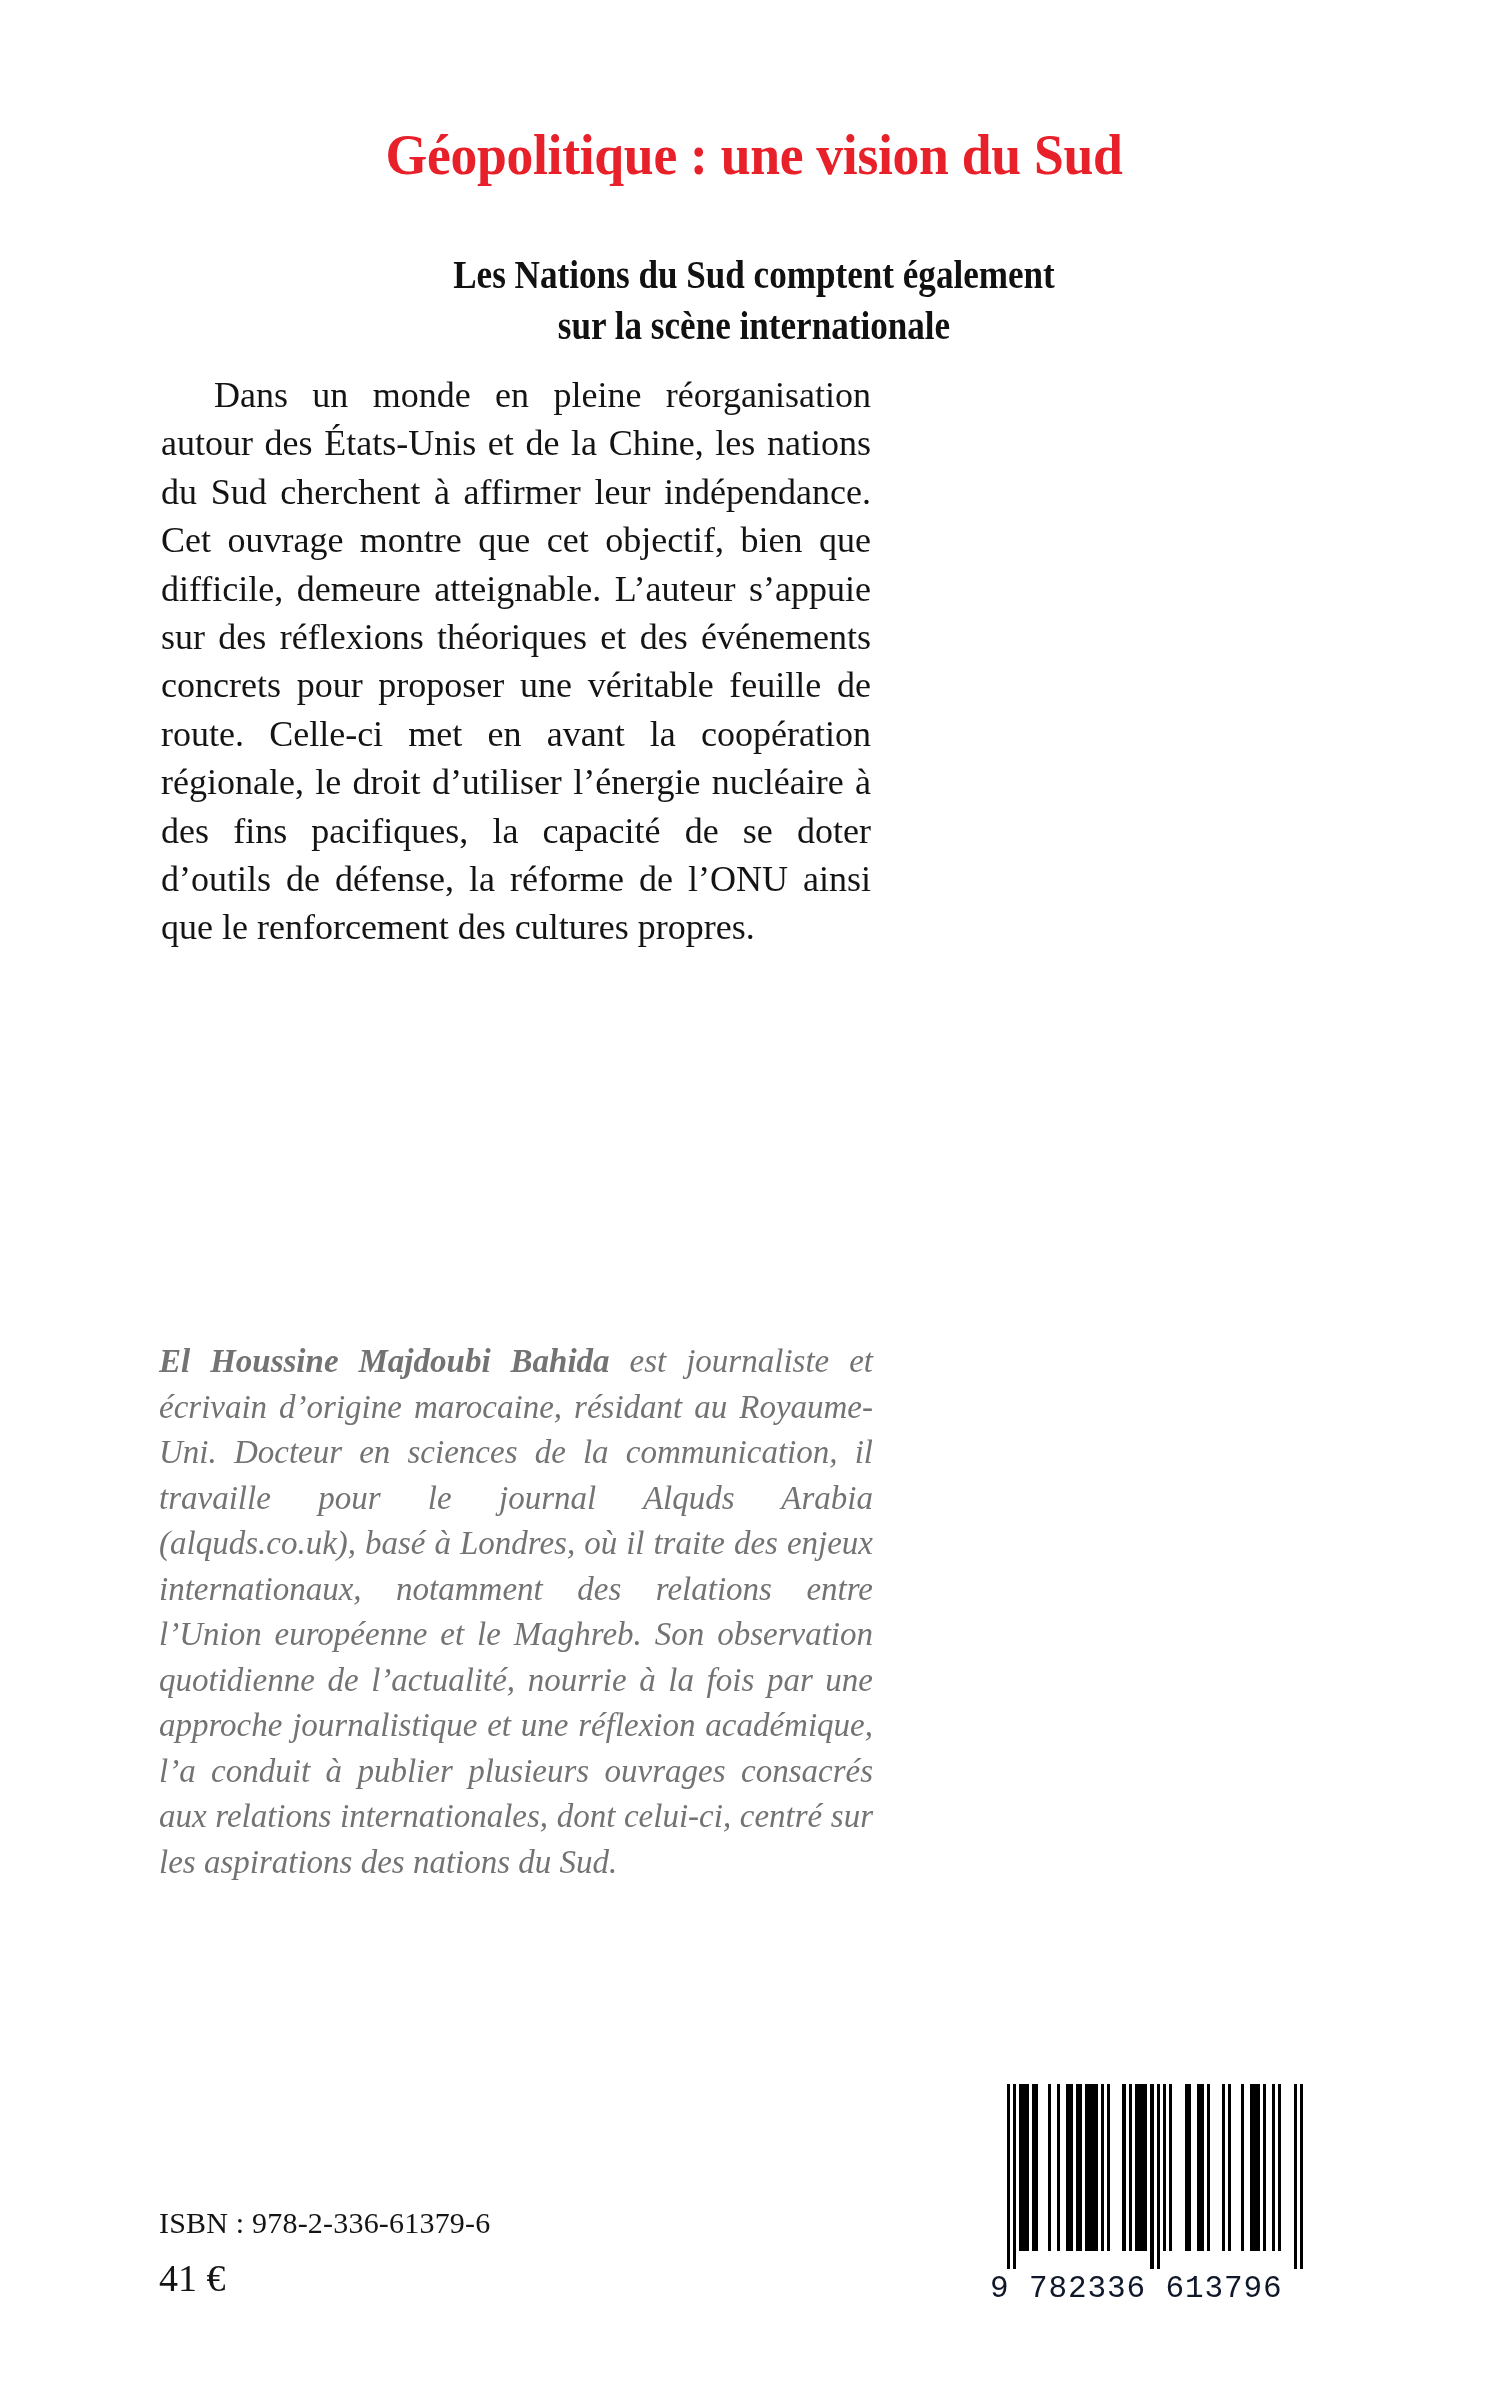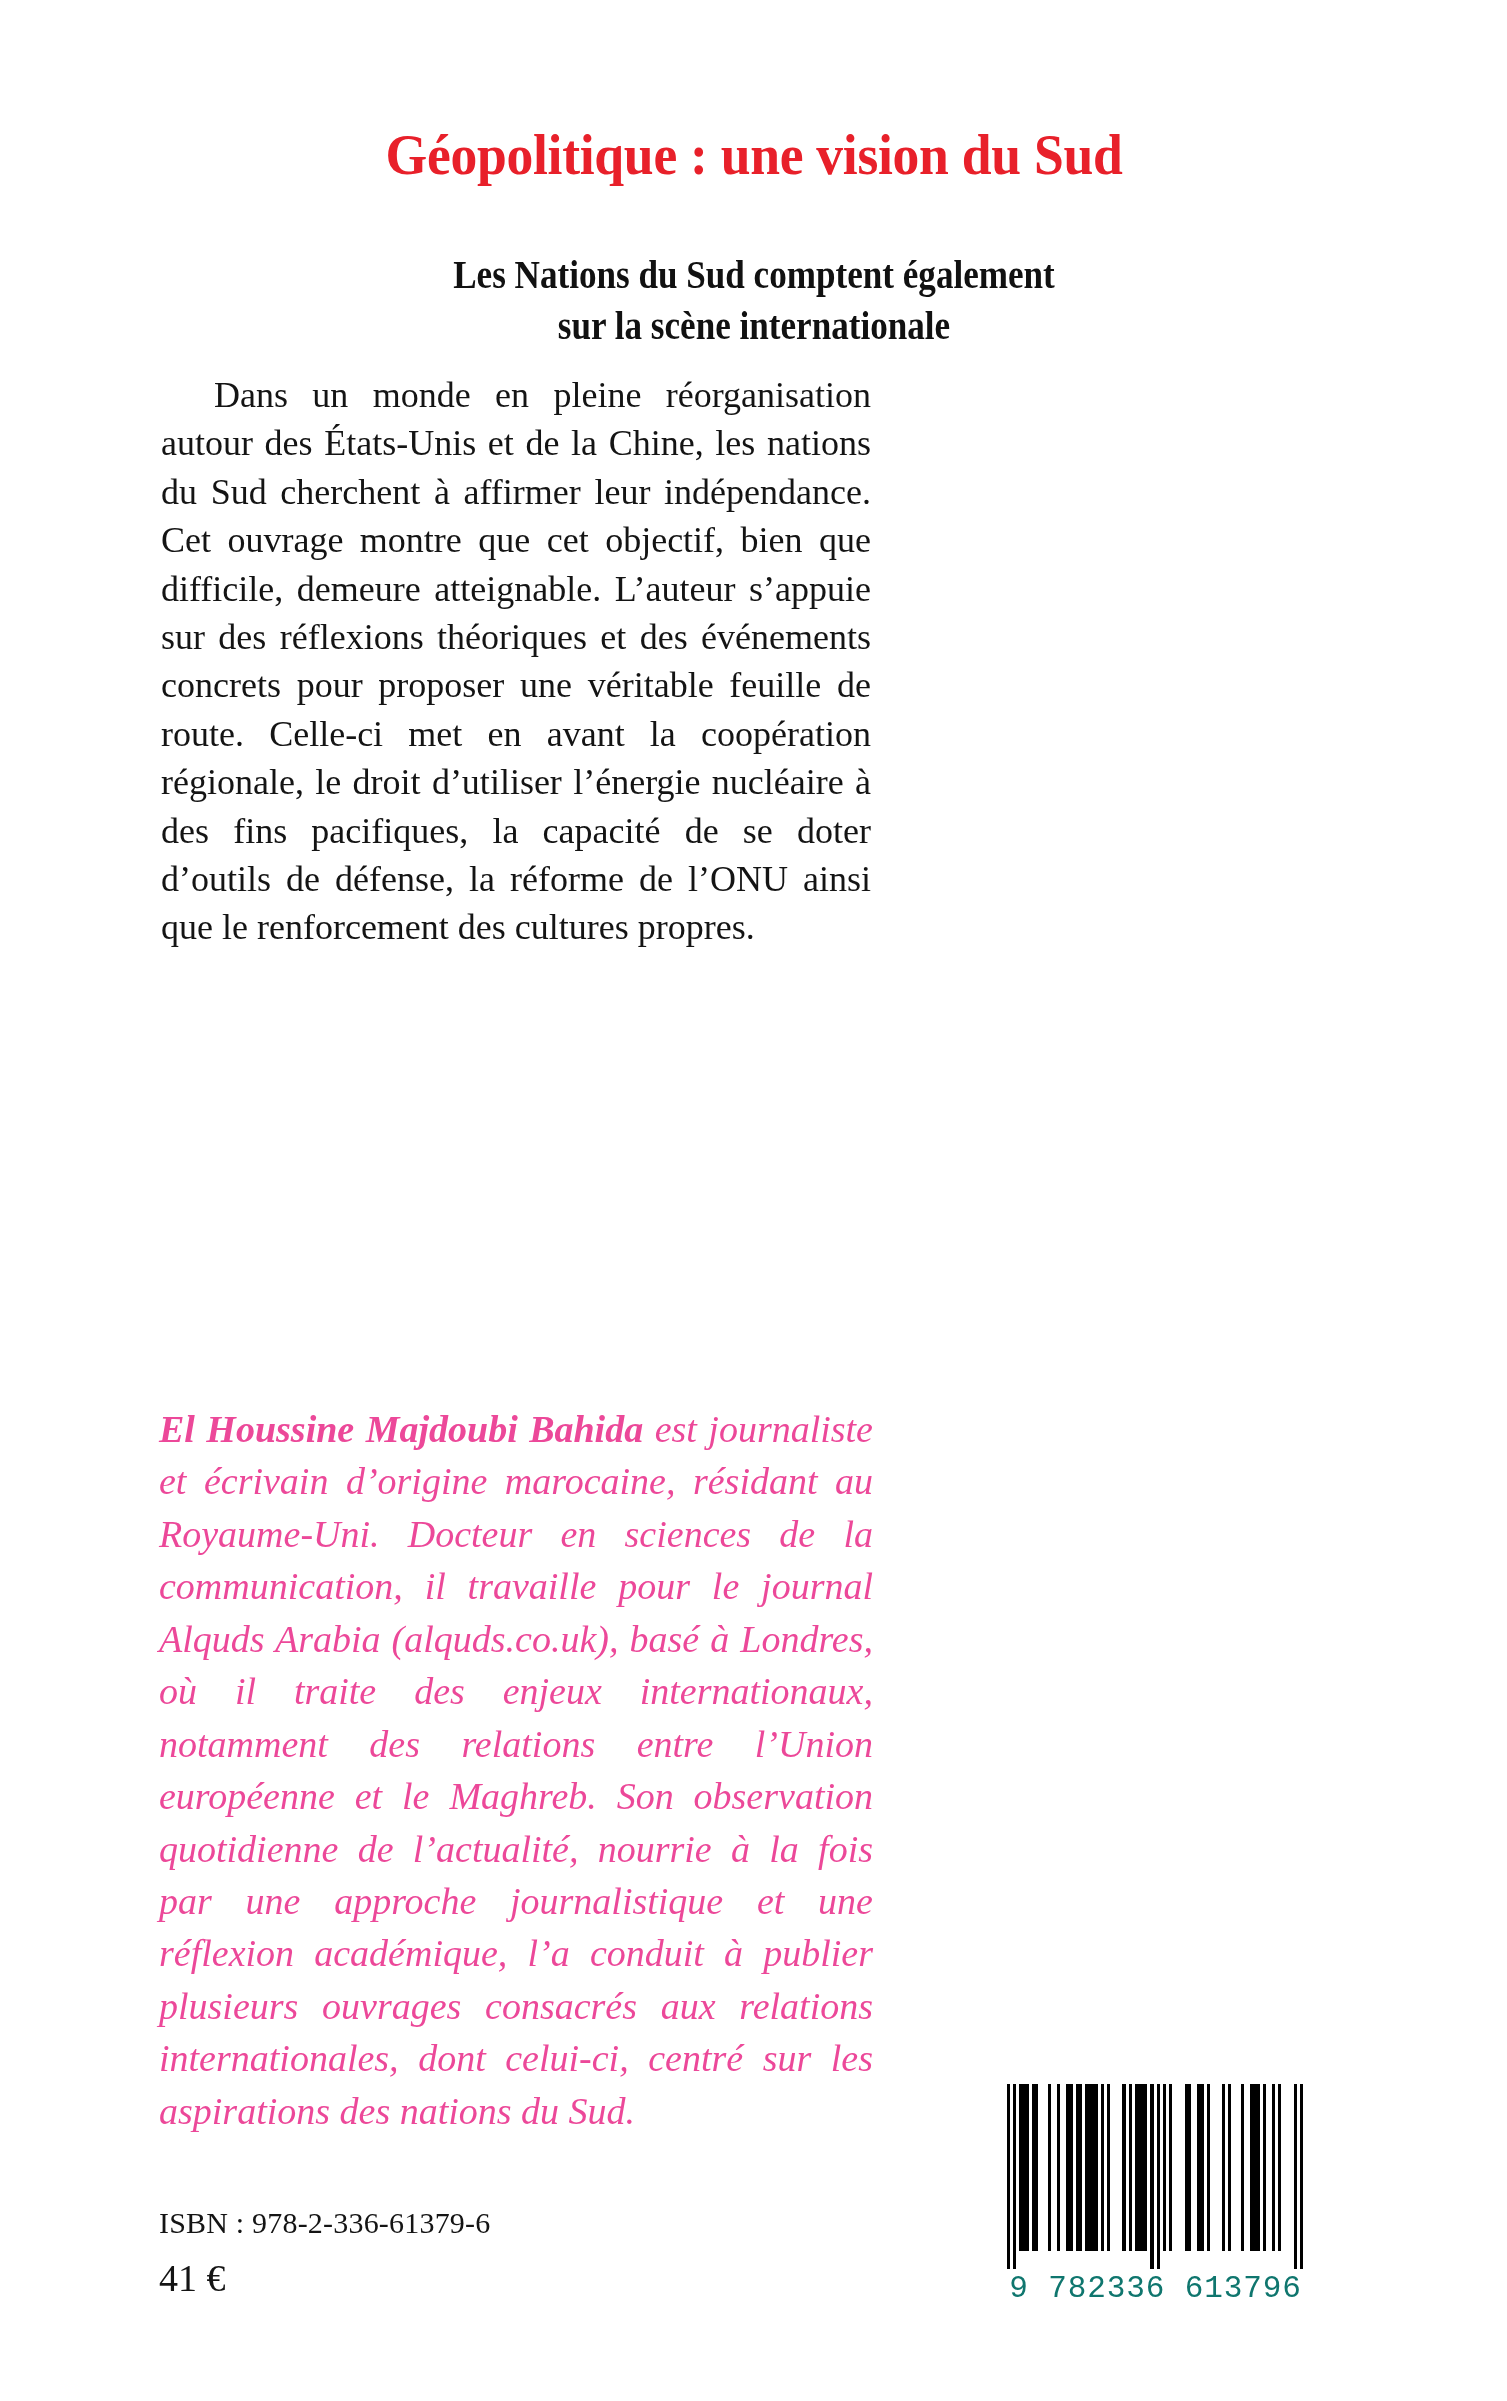--- a/index.html
+++ b/index.html
@@ -71,26 +71,26 @@
   }
   .blurb p + p {
     margin-top: 40px;
   }
 
   
   .author-bio {
     position: absolute;
     left: 159px;
     width: 714px;
-    top: 1403px;
+    top: 1339px;
     font-style: italic;
-    font-size: 38px;
+    font-size: 33px;
     line-height: 1.38;
     text-align: justify;
-    color: #ec4899;
+    color: #737373;
   }
   .author-bio .author-name {
     font-weight: 700;
     font-style: italic;
   }
 
   
   .footer-meta {
     position: absolute;
     left: 159px;
@@ -132,25 +132,24 @@
     height: 167px;
   }
   .barcode-bars .bar.guard {
     height: 185px;
   }
   .barcode-digits {
     position: absolute;
     left: 0;
     top: 195px;
     width: 331px;
-    text-align: center;
     font-family: "Liberation Mono", "DejaVu Sans Mono", monospace;
     font-size: 31px;
     letter-spacing: 0.9px;
-    color: #0f766e;
+    color: #0f172a;
     white-space: pre;
   }
 </style>
 </head>
 <body>
 
 <div class="page">
 
   <h1 class="book-title">Géopolitique : une vision du Sud</h1>
 

